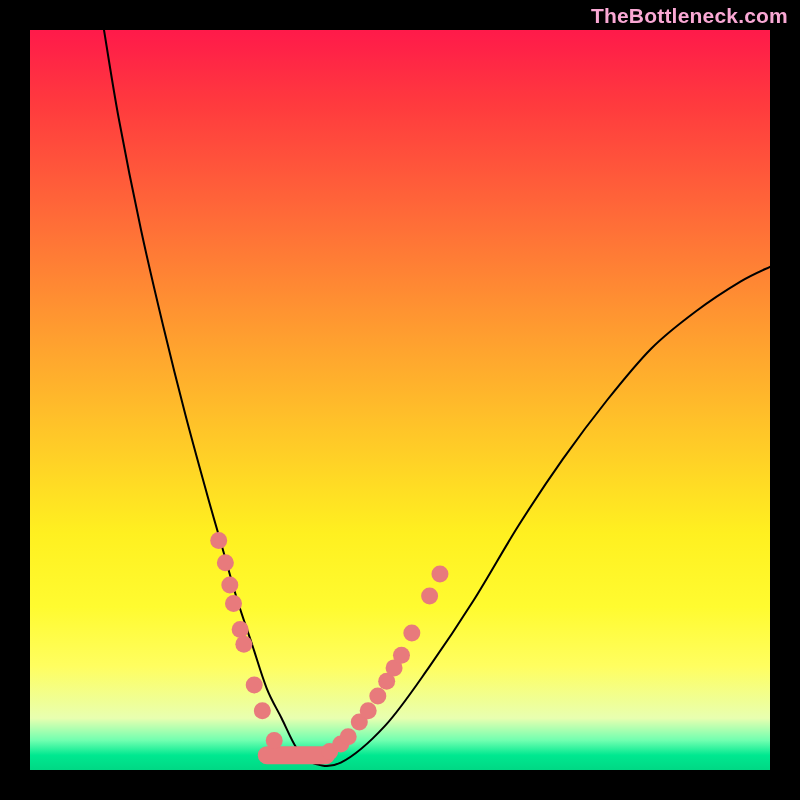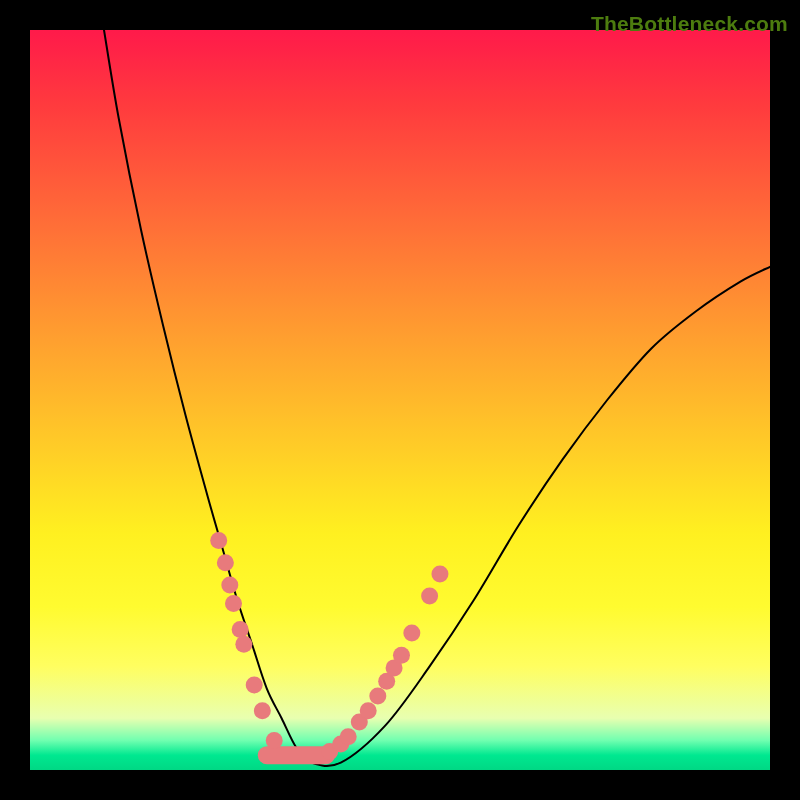--- a/index.html
+++ b/index.html
@@ -31,23 +31,22 @@
       #00d884 100%
     );
   }
   .watermark {
     position: absolute;
     top: 4px;
     right: 12px;
     font-family: Arial, Helvetica, sans-serif;
     font-size: 21px;
     font-weight: 600;
-    color: #4d7c0f;
+    color: #f9a8d4;
     letter-spacing: 0.2px;
-    margin-top: 8px;
   }
   svg.plot {
     position: absolute;
     left: 30px;
     top: 30px;
     width: 740px;
     height: 740px;
   }
   .curve {
     fill: none;

